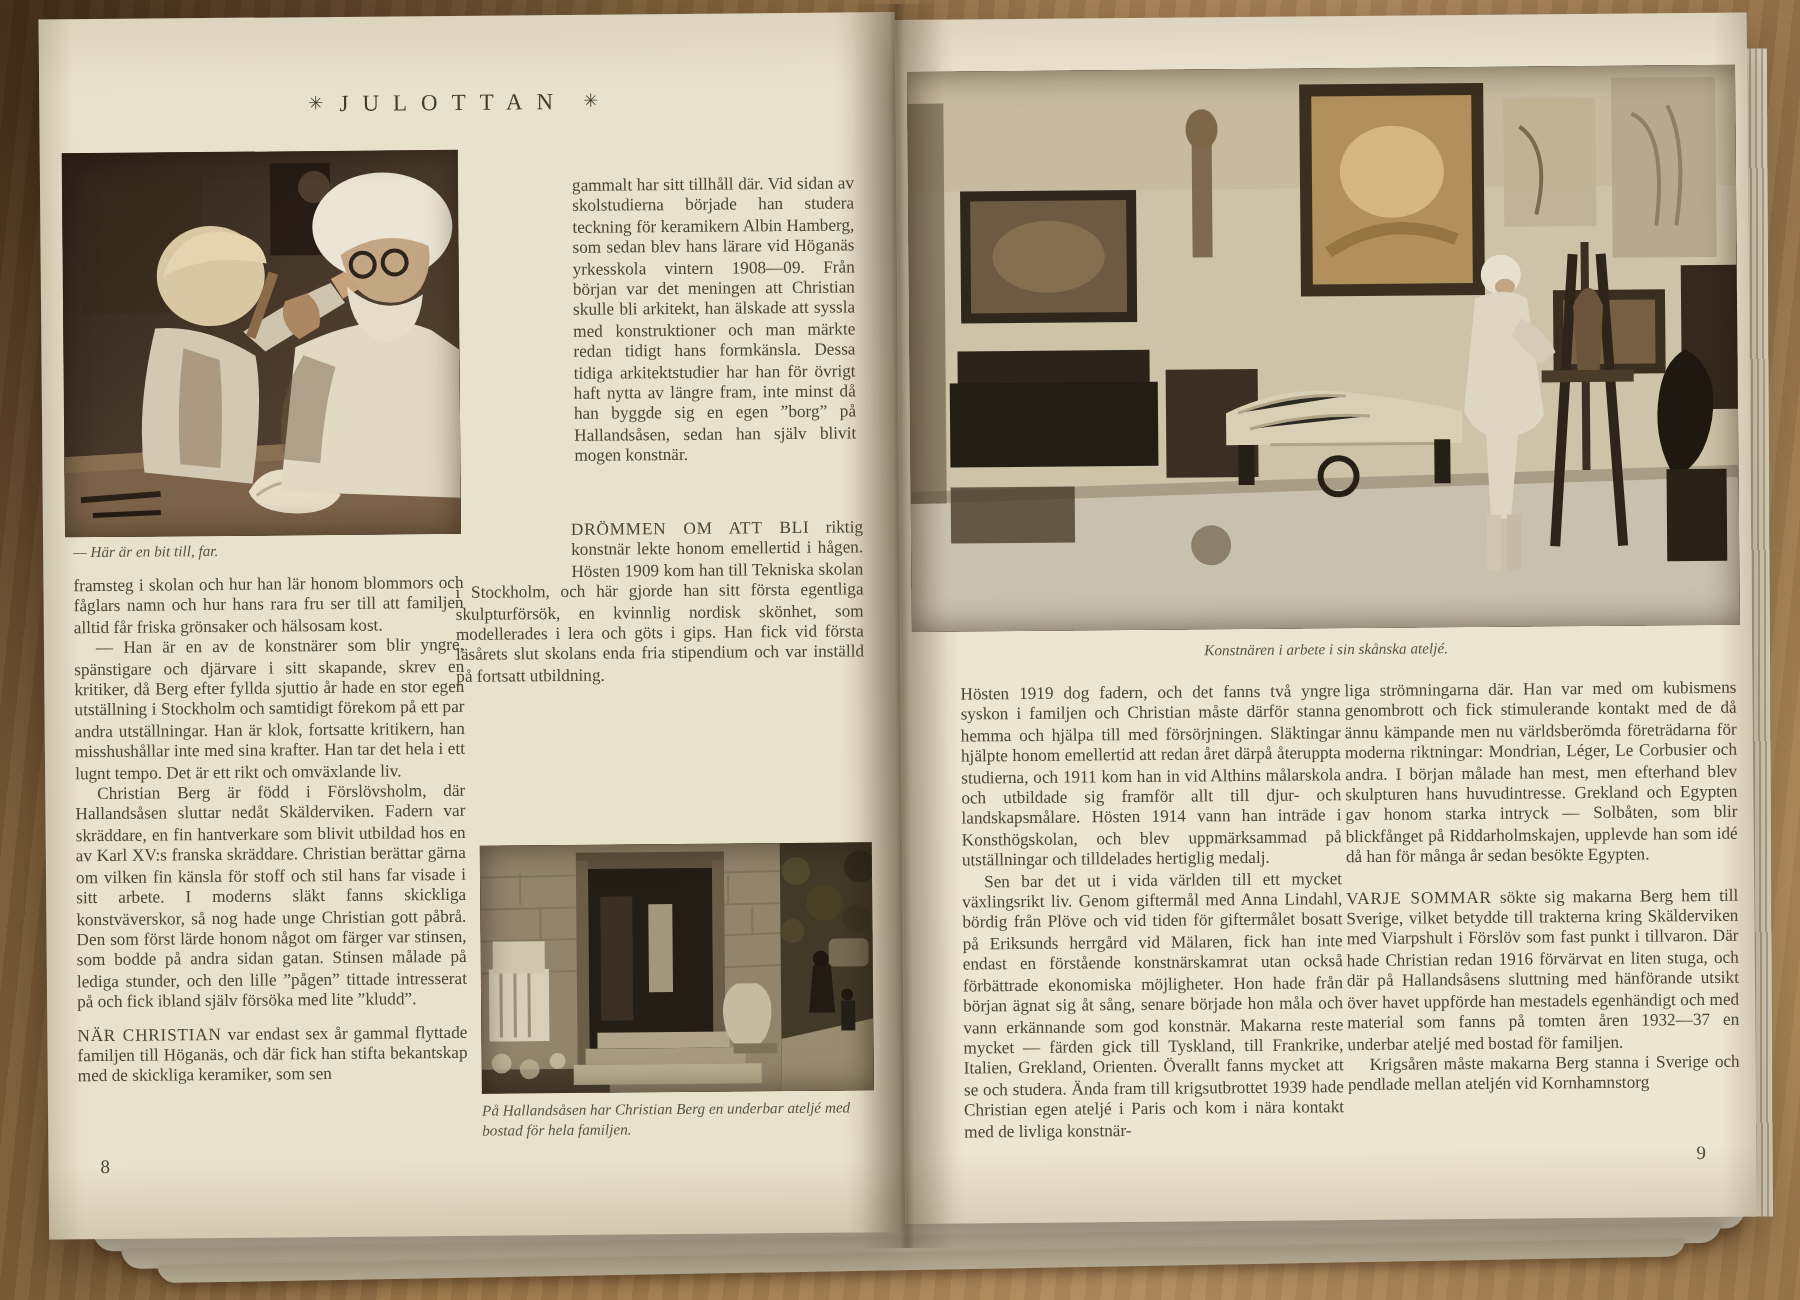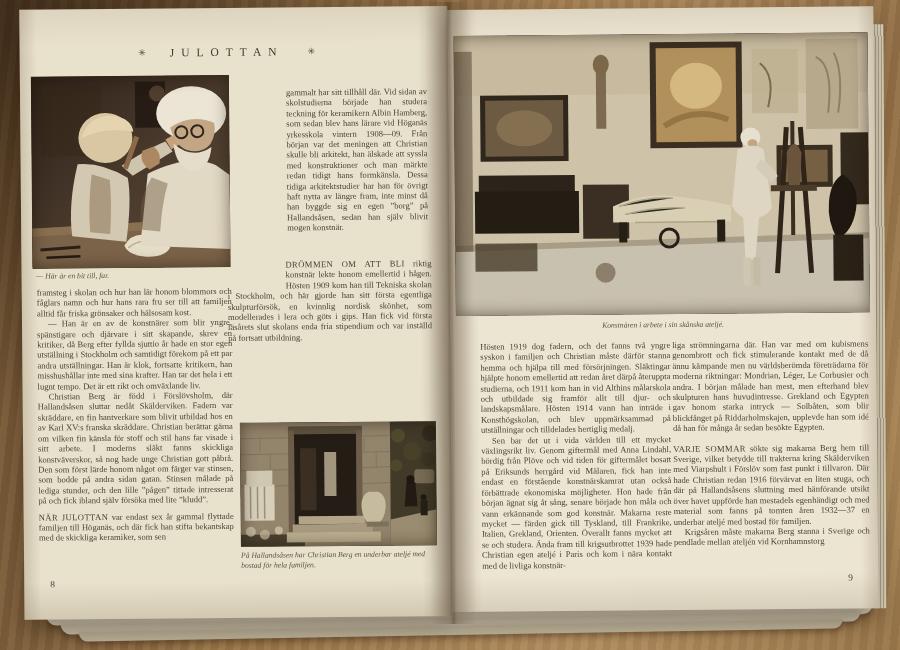--- a/index.html
+++ b/index.html
@@ -34,21 +34,21 @@
       linear-gradient(to right, rgba(95,75,50,.30), transparent 7%, transparent 96%, rgba(110,88,60,.22)),
       linear-gradient(to bottom, rgba(120,98,70,.12), transparent 6%, transparent 94%, rgba(110,88,60,.16)),
       #ece5d2;
   }
   .gutter{position:absolute;left:410px;top:0;width:46px;height:622px;pointer-events:none;
     background:linear-gradient(90deg, rgba(70,50,30,0), rgba(70,50,30,.22) 42%, rgba(50,34,18,.4) 50%, rgba(70,50,30,.22) 58%, rgba(70,50,30,0));}
   
   .header{position:absolute;top:38px;left:0;width:100%;text-align:center;color:#433c2d;
     font-size:11.5px;letter-spacing:7px;padding-right:14px;box-sizing:border-box;}
   .header .star{font-size:9px;letter-spacing:0;position:relative;top:-1px;color:#4a4232;}
-  .header .htitle{margin:0 24px;text-align:right;}
+  .header .htitle{margin:0 8px;text-align:right;}
   .bodytext{font-size:8.6px;line-height:10.4px;text-align:justify;color:#4b4436;}
   .bodytext p{margin:0;}
   .bodytext p.ind{text-indent:11px;}
   .bodytext p.gap{margin-top:6px;}
   .bodytext p.gap2{margin-top:10px;}
   .lead{letter-spacing:.4px;}
   .caption{font-style:italic;font-size:7.6px;line-height:9.6px;color:#585340;}
   .pagenum{position:absolute;font-size:9.5px;color:#4b4436;}
   
   .colL{position:absolute;left:15px;top:278px;width:195px;}
@@ -119,21 +119,21 @@
         <rect x="103" y="60" width="5" height="34" fill="#8a6a48" transform="rotate(20 103 60)"></rect>
         <path d="M120,102 q-16,26 -10,52 l18,2 q2,-28 8,-48 Z" fill="#6f5a42" opacity=".45"></path>
       </svg>
     </figure>
     <div class="caption cap1">— Här är en bit till, far.</div>
 
     <div class="bodytext colL">
       <p>framsteg i skolan och hur han lär honom blommors och fåglars namn och hur hans rara fru ser till att familjen alltid får friska grönsaker och hälsosam kost.</p>
       <p class="ind">— Han är en av de konstnärer som blir yngre, spänstigare och djärvare i sitt skapande, skrev en kritiker, då Berg efter fyllda sjuttio år hade en stor egen utställning i Stockholm och samtidigt förekom på ett par andra utställningar. Han är klok, fortsatte kritikern, han misshushållar inte med sina krafter. Han tar det hela i ett lugnt tempo. Det är ett rikt och omväxlande liv.</p>
       <p class="ind">Christian Berg är född i Förslövsholm, där Hallandsåsen sluttar nedåt Skälderviken. Fadern var skräddare, en fin hantverkare som blivit utbildad hos en av Karl XV:s franska skräddare. Christian berättar gärna om vilken fin känsla för stoff och stil hans far visade i sitt arbete. I moderns släkt fanns skickliga konstväverskor, så nog hade unge Christian gott påbrå. Den som först lärde honom något om färger var stinsen, som bodde på andra sidan gatan. Stinsen målade på lediga stunder, och den lille ”pågen” tittade intresserat på och fick ibland själv försöka med lite ”kludd”.</p>
-      <p class="gap"><span class="lead">NÄR JULOTTAN</span><span> var endast sex år gammal flyttade familjen till Höganäs, och där fick han stifta bekantskap med de skickliga keramiker, som sen</span></p>
+      <p class="gap"><span class="lead">NÄR CHRISTIAN</span><span> var endast sex år gammal flyttade familjen till Höganäs, och där fick han stifta bekantskap med de skickliga keramiker, som sen</span></p>
     </div>
 
     <div class="bodytext midTop">
       <p>gammalt har sitt tillhåll där. Vid sidan av skolstudierna började han studera teckning för keramikern Albin Hamberg, som sedan blev hans lärare vid Höganäs yrkesskola vintern 1908—09. Från början var det meningen att Christian skulle bli arkitekt, han älskade att syssla med konstruktioner och man märkte redan tidigt hans formkänsla. Dessa tidiga arkitektstudier har han för övrigt haft nytta av längre fram, inte minst då han byggde sig en egen ”borg” på Hallandsåsen, sedan han själv blivit mogen konstnär.</p>
     </div>
 
     <div class="bodytext midDream">
       <p><span class="dent"></span><span class="lead">DRÖMMEN OM ATT BLI</span><span> riktig konstnär lekte honom emellertid i hågen. Hösten 1909 kom han till Tekniska skolan i Stockholm, och här gjorde han sitt första egentliga skulpturförsök, en kvinnlig nordisk skönhet, som modellerades i lera och göts i gips. Han fick vid första läsårets slut skolans enda fria stipendium och var inställd på fortsatt utbildning.</span></p>
     </div>
 

